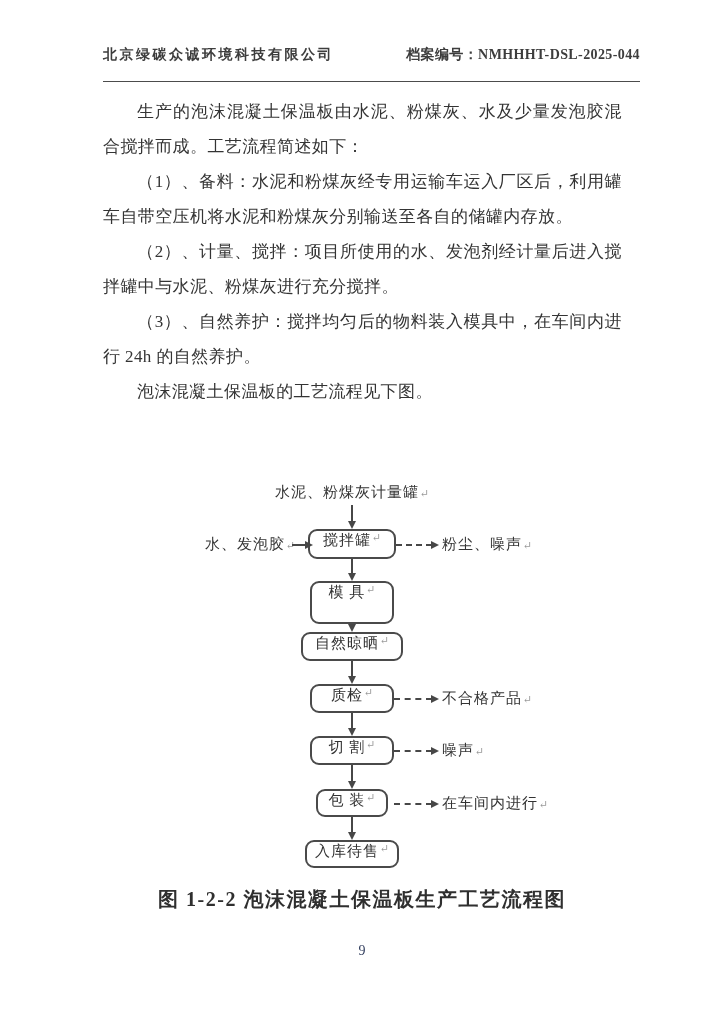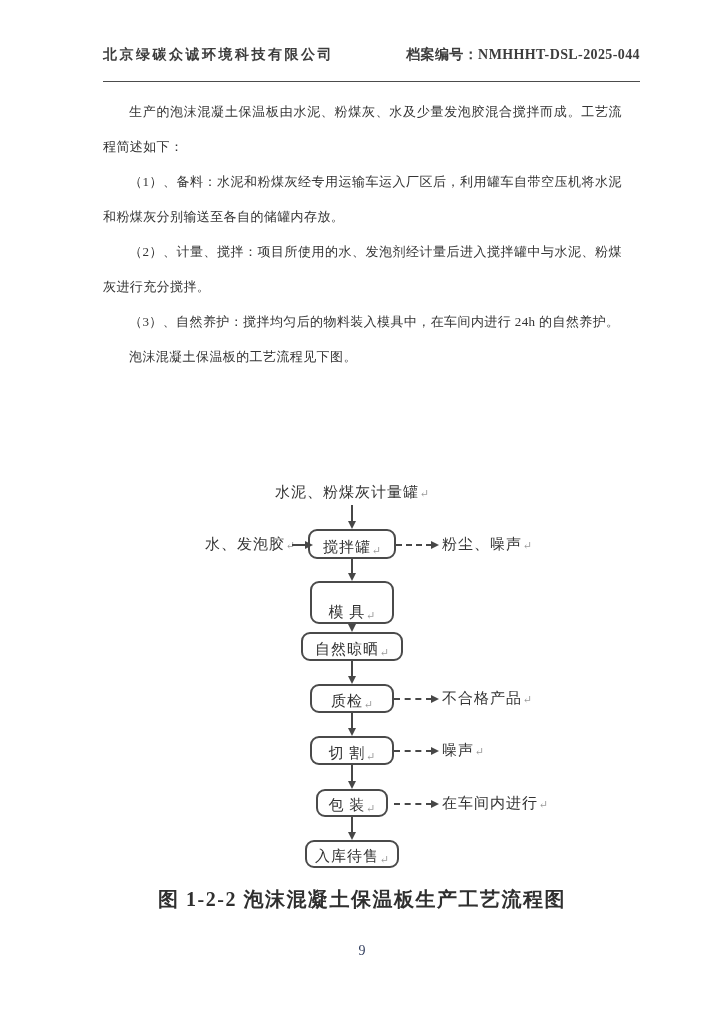--- a/index.html
+++ b/index.html
@@ -19,38 +19,38 @@
     display:flex; justify-content:space-between; align-items:flex-end;
     padding-bottom:17px;
     border-bottom:1.5px solid #4c4c4c;
     font-size:14px; font-weight:bold; color:#3d3d3d;
   }
   .header .company { letter-spacing:2.5px; }
   .header .archive { letter-spacing:0.4px; }
   
   .bodytext {
     position:absolute; top:94px; left:103px; width:519px;
-    font-size:13px; line-height:35px;
+    font-size:17px; line-height:35px;
     text-align:justify;
     letter-spacing:0.4px;
   }
   .bodytext p { text-indent:2em; }
   
   .flowchart {
     position:absolute; top:483px; left:0; width:724px; height:392px;
     font-size:15px; color:#333;
   }
   .fc-text { position:absolute; white-space:nowrap; letter-spacing:1px;text-align:center; }
   .ret { font-size:11px; color:#9a9a9a; letter-spacing:0; margin-left:1px; }
   .fc-box {
     position:absolute;
     left:352px; transform:translateX(-50%);
     border:2px solid #4a4a4a; border-radius:9px;
     background:#fff;
-    display:flex; align-items:flex-end; justify-content:center;
+    display:flex; align-items:flex-start; justify-content:center;
     letter-spacing:1px;
     white-space:nowrap;
   }
   .varrow { position:absolute; width:2px; background:#474747; left:351px; }
   .varrow::after {
     content:''; position:absolute; bottom:-7px; left:-3.5px;
     border-left:4.5px solid transparent; border-right:4.5px solid transparent;
     border-top:8px solid #474747;
   }
   .harrow { position:absolute; height:0; }

